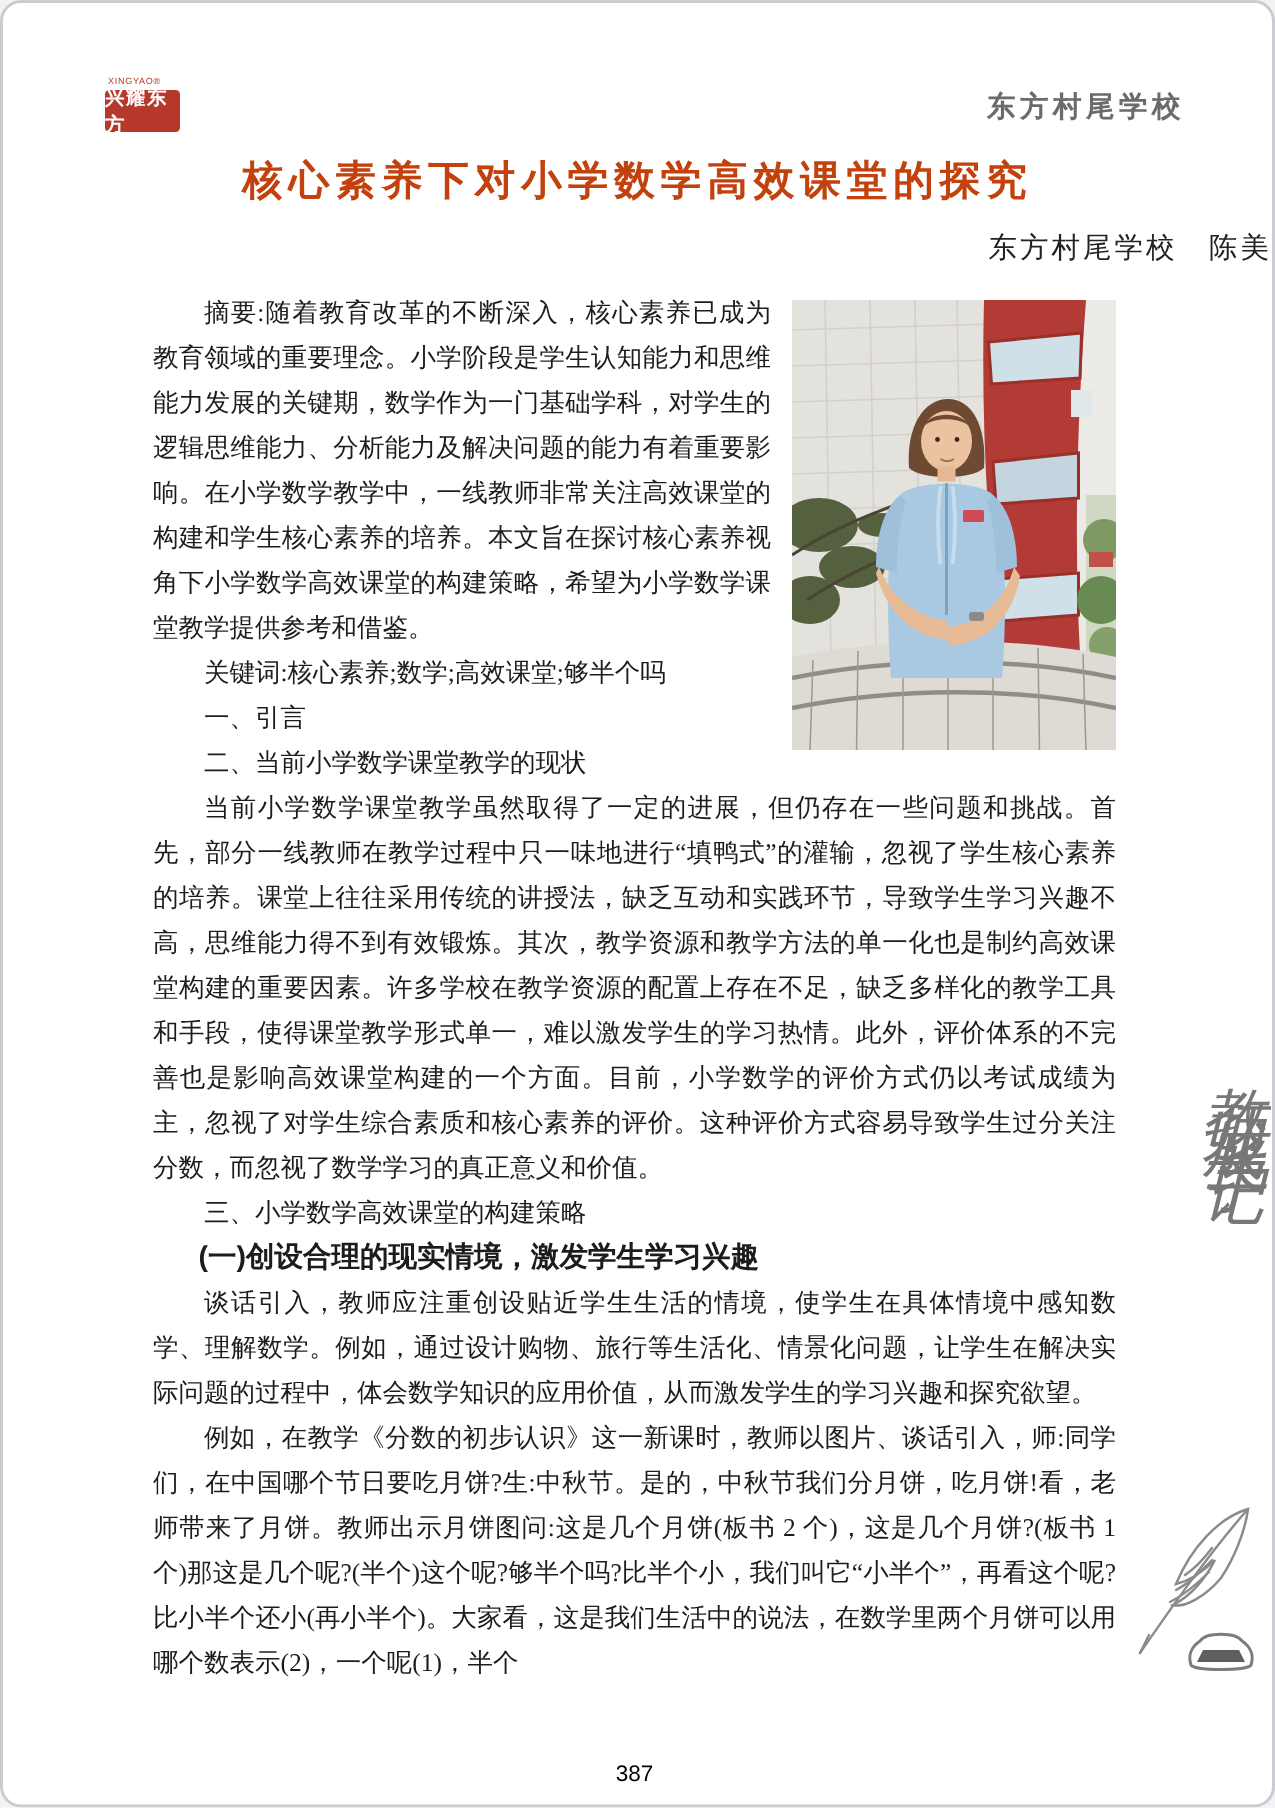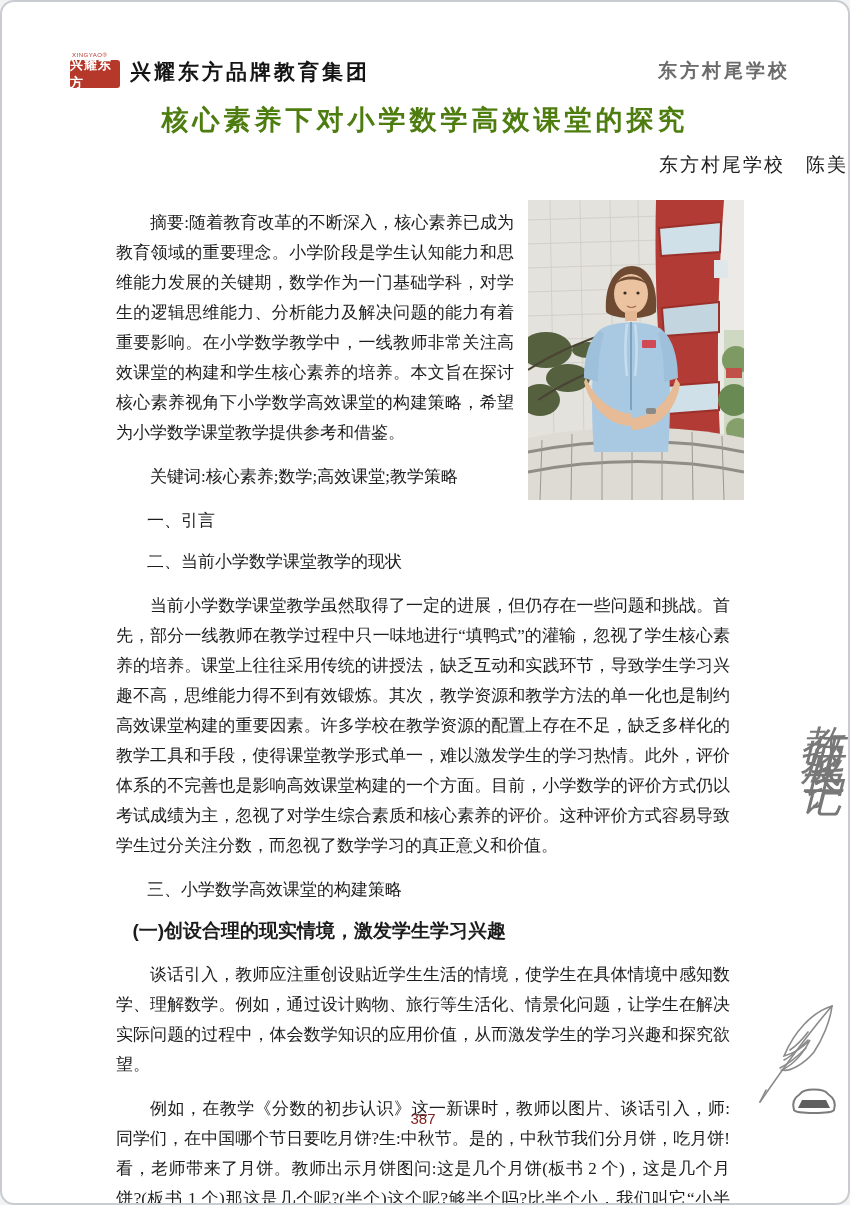--- a/index.html
+++ b/index.html
@@ -8,57 +8,56 @@
     width:846px;height:1201px;
     margin:0 auto;
     background:#ffffff;
     border:2px solid #c9cdd1;
     border-radius:14px;
     overflow:hidden;
     font-family:"Liberation Serif", serif;
     color:#1c1c1c;
   }
   
-  .header-left{position:absolute;left:68px;top:48px;display:flex;align-items:center;gap:8px;}
+  .header-left{position:absolute;left:68px;top:48px;display:flex;gap:8px;}
   .seal{position:relative;width:52px;height:44px;}
   .seal-sub{position:absolute;top:2px;left:2px;font-family:"Liberation Sans",sans-serif;font-size:6px;color:#b5382a;white-space:nowrap;letter-spacing:.5px;}
   .seal-box{position:absolute;left:0;top:10px;width:50px;height:28px;background:#b5382a;border-radius:3px;
     display:flex;align-items:center;justify-content:center;color:#fff;font-size:13px;font-weight:bold;letter-spacing:1px;}
   .brand{font-size:21px;font-weight:bold;letter-spacing:3px;color:#141414;}
   .header-right{position:absolute;right:58px;top:56px;font-size:19px;font-weight:bold;color:#6b6b6b;letter-spacing:3px;margin-left:10px;}
   
-  .doc-title{position:absolute;left:0;top:100px;width:100%;text-align:center;font-size:27px;font-weight:bold;letter-spacing:4px;color:#4d7c0f;}
+  .doc-title{position:absolute;left:0;top:100px;width:100%;text-align:center;font-size:27px;font-weight:bold;letter-spacing:4px;color:#c2410c;}
   .doc-byline{position:absolute;left:0;top:150px;width:100%;text-align:right;font-size:19px;color:#222;letter-spacing:2px;}
   
   .article{position:absolute;left:100px;top:192px;width:642px;font-size:17px;line-height:30px;text-align:justify;}
-  .article p{margin:14px;text-indent:2em;}
-  .article .sec-heading{margin:11px;text-indent:2em;font-size:17px;font-weight:normal;line-height:30px;}
+  .article p{margin:0;text-indent:2em;}
+  .article .sec-heading{margin:0;text-indent:2em;font-size:17px;font-weight:normal;line-height:30px;}
   .article .sub-heading{margin:0;text-indent:1.6em;font-size:19px;font-weight:bold;line-height:30px;font-family:"Liberation Sans",sans-serif;}
   
   .photo{float:right;width:216px;height:300px;margin:6px 0 8px 14px;overflow:hidden;background:#e9e9e6;}
   .photo svg{display:block;width:100%;height:100%;}
   
   .side-caption{position:absolute;right:6px;top:690px;height:310px;
     writing-mode:vertical-rl;text-orientation:upright;
     font-size:42px;color:#787878;font-style:italic;letter-spacing:10px;line-height:1;}
   .quill{position:absolute;right:6px;top:996px;width:88px;height:122px;}
   
-  .page-number{position:absolute;left:100px;top:1108px;width:642px;text-align:center;font-size:15px;color:#7f1d1d;font-family:"Liberation Sans",sans-serif;}
+  .page-number{position:absolute;left:100px;top:1172px;width:642px;text-align:center;font-size:15px;color:#000000;font-family:"Liberation Sans",sans-serif;}
 </style>
 </head>
 <body>
 
 <div class="page">
 
   <div class="header-left">
     <div class="seal">
       <div class="seal-sub">XINGYAO®</div>
       <div class="seal-box">兴耀东方</div>
     </div>
-    <div class="brand">兴耀东方品牌教育集团</div>
   </div>
   <div class="header-right">东方村尾学校</div>
 
   <div class="doc-title">核心素养下对小学数学高效课堂的探究</div>
   <div class="doc-byline">东方村尾学校　陈美</div>
 
   <div class="article">
 
     <div class="photo">
       <svg viewBox="0 0 216 300" preserveAspectRatio="none">
@@ -136,21 +135,21 @@
 
           <line x1="103" y1="122" x2="103" y2="210" stroke="#7da3c0" stroke-width="2"></line>
           <path d="M99,124 C97,140 97,160 99,176 M107,124 C109,140 109,160 107,176" stroke="#c7ddee" stroke-width="2.5" fill="none"></path>
 
           <rect x="114" y="140" width="14" height="8" rx="1" fill="#cf4a55"></rect>
         </g>
       </svg>
     </div>
 
     <p>摘要:随着教育改革的不断深入，核心素养已成为教育领域的重要理念。小学阶段是学生认知能力和思维能力发展的关键期，数学作为一门基础学科，对学生的逻辑思维能力、分析能力及解决问题的能力有着重要影响。在小学数学教学中，一线教师非常关注高效课堂的构建和学生核心素养的培养。本文旨在探讨核心素养视角下小学数学高效课堂的构建策略，希望为小学数学课堂教学提供参考和借鉴。</p>
-    <p>关键词:核心素养;数学;高效课堂;教学策略</p>
+    <p>关键词:核心素养;数学;高效课堂;够半个吗</p>
     <h3 class="sec-heading">一、引言</h3>
     <h3 class="sec-heading">二、当前小学数学课堂教学的现状</h3>
     <p>当前小学数学课堂教学虽然取得了一定的进展，但仍存在一些问题和挑战。首先，部分一线教师在教学过程中只一味地进行“填鸭式”的灌输，忽视了学生核心素养的培养。课堂上往往采用传统的讲授法，缺乏互动和实践环节，导致学生学习兴趣不高，思维能力得不到有效锻炼。其次，教学资源和教学方法的单一化也是制约高效课堂构建的重要因素。许多学校在教学资源的配置上存在不足，缺乏多样化的教学工具和手段，使得课堂教学形式单一，难以激发学生的学习热情。此外，评价体系的不完善也是影响高效课堂构建的一个方面。目前，小学数学的评价方式仍以考试成绩为主，忽视了对学生综合素质和核心素养的评价。这种评价方式容易导致学生过分关注分数，而忽视了数学学习的真正意义和价值。</p>
     <h3 class="sec-heading">三、小学数学高效课堂的构建策略</h3>
     <h4 class="sub-heading">(一)创设合理的现实情境，激发学生学习兴趣</h4>
     <p>谈话引入，教师应注重创设贴近学生生活的情境，使学生在具体情境中感知数学、理解数学。例如，通过设计购物、旅行等生活化、情景化问题，让学生在解决实际问题的过程中，体会数学知识的应用价值，从而激发学生的学习兴趣和探究欲望。</p>
     <p>例如，在教学《分数的初步认识》这一新课时，教师以图片、谈话引入，师:同学们，在中国哪个节日要吃月饼?生:中秋节。是的，中秋节我们分月饼，吃月饼!看，老师带来了月饼。教师出示月饼图问:这是几个月饼(板书 2 个)，这是几个月饼?(板书 1 个)那这是几个呢?(半个)这个呢?够半个吗?比半个小，我们叫它“小半个”，再看这个呢?比小半个还小(再小半个)。大家看，这是我们生活中的说法，在数学里两个月饼可以用哪个数表示(2)，一个呢(1)，半个</p>
   </div>
 
   <div class="side-caption">教师成长手记</div>

